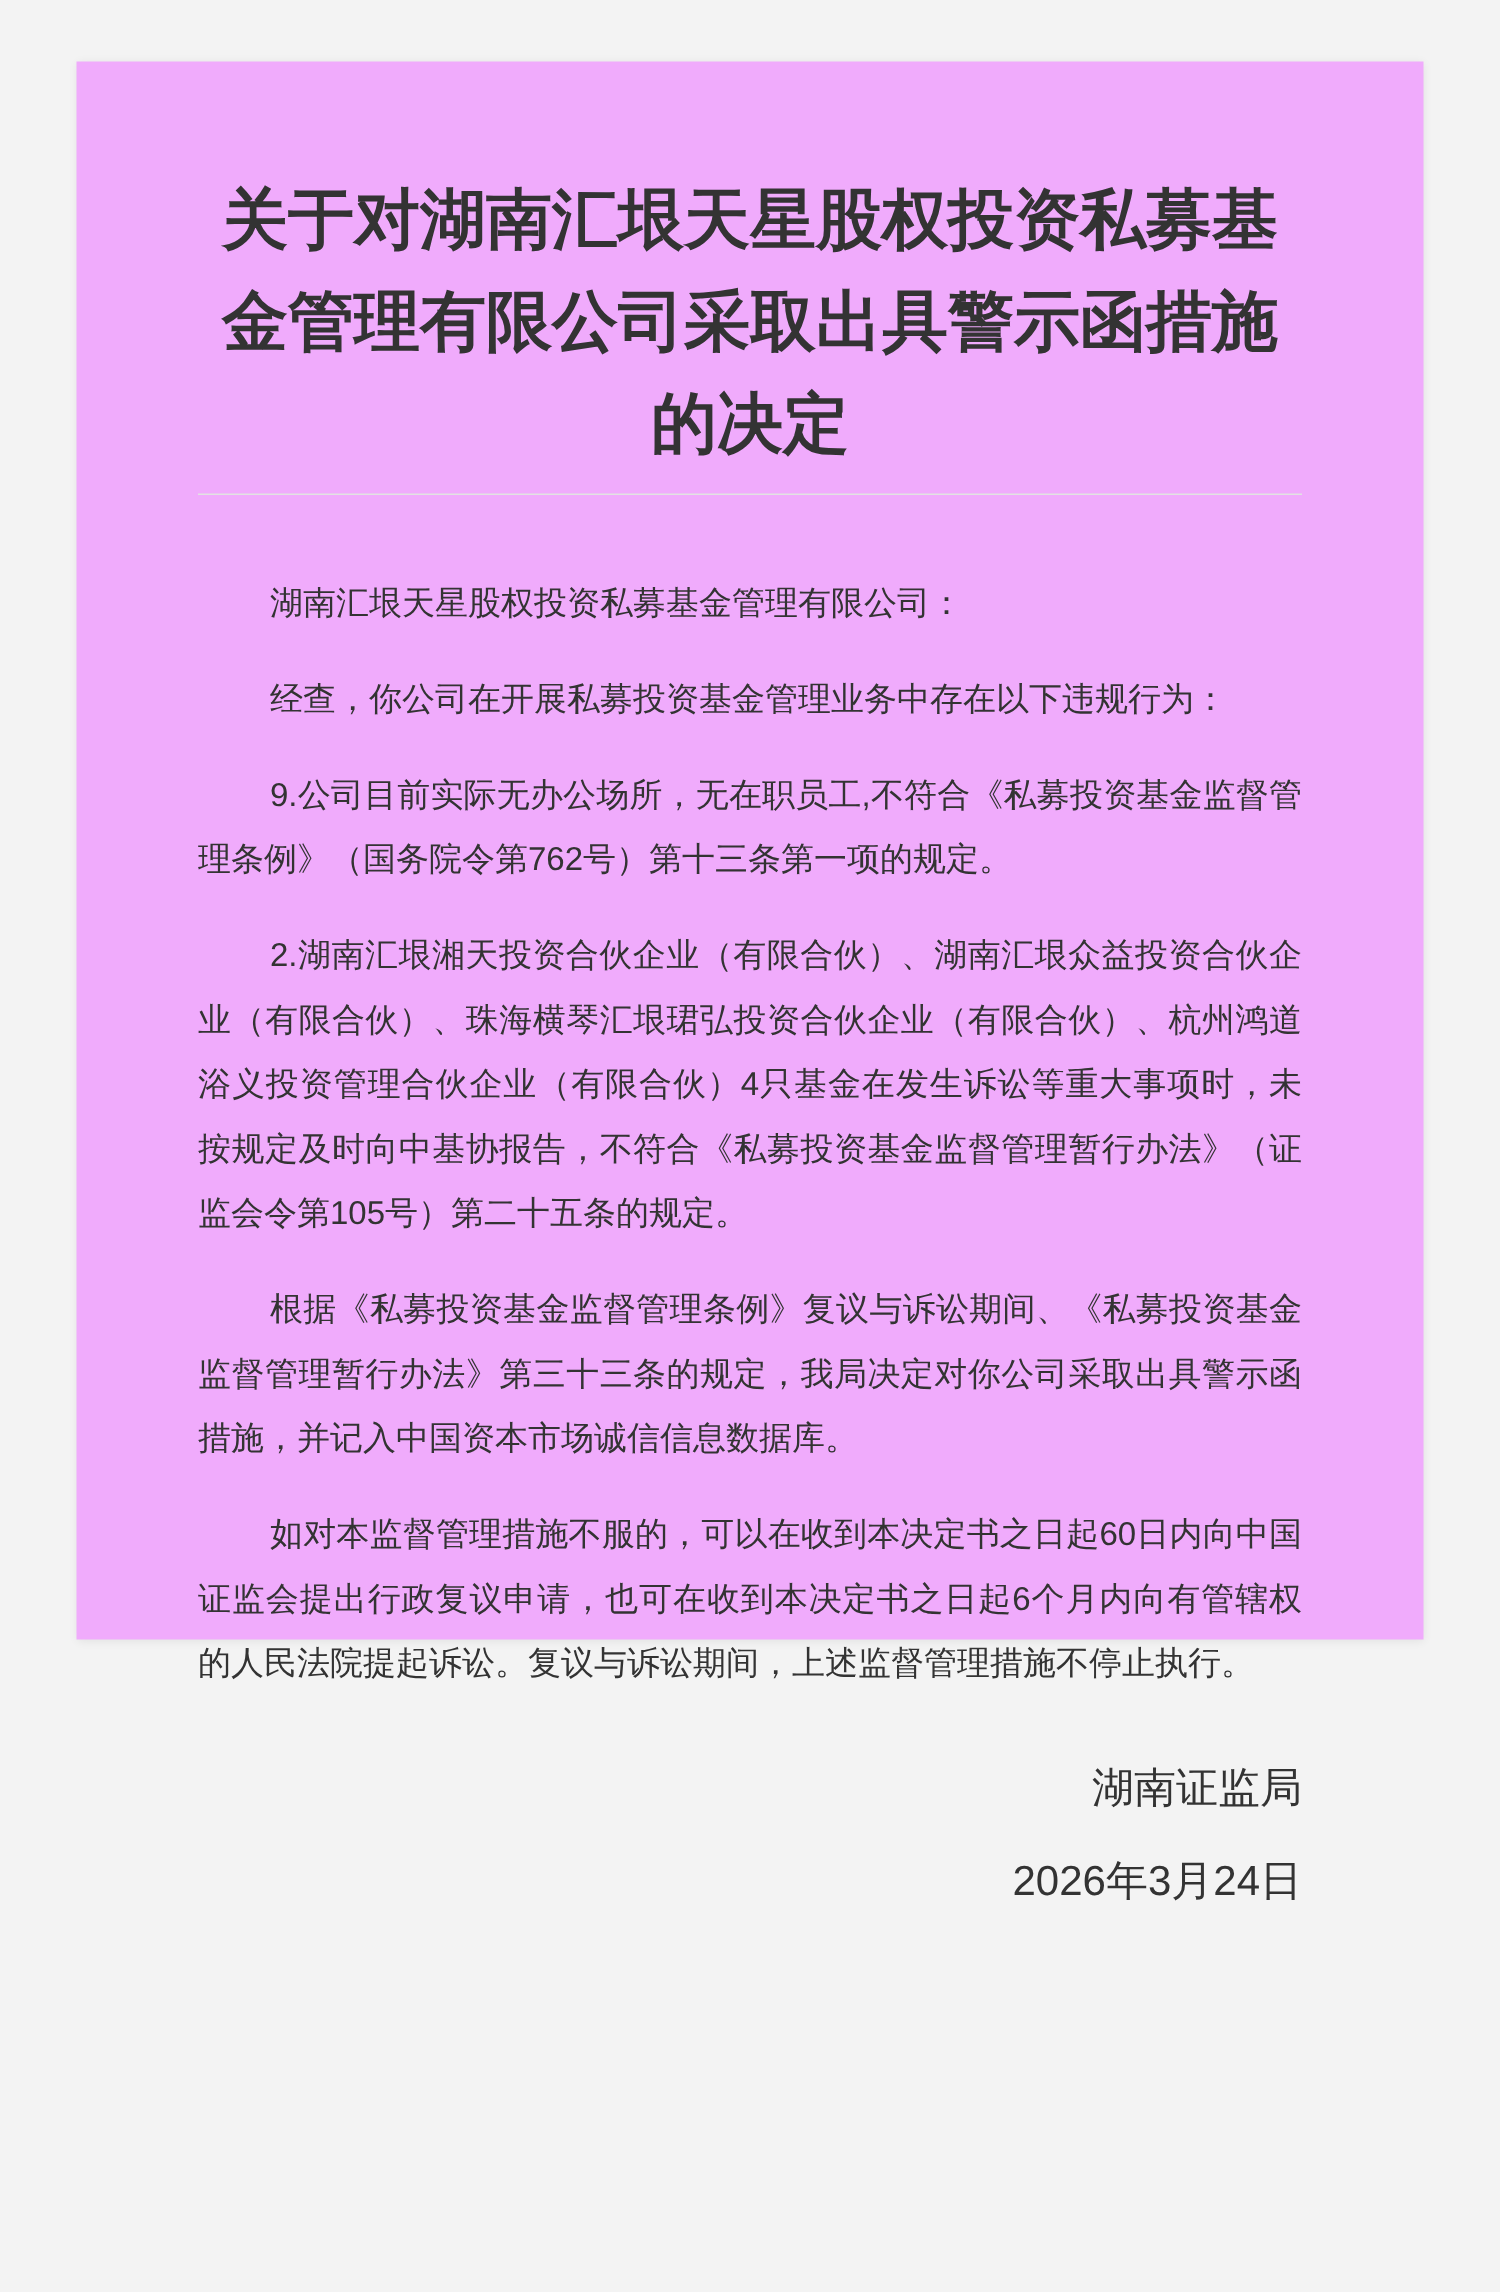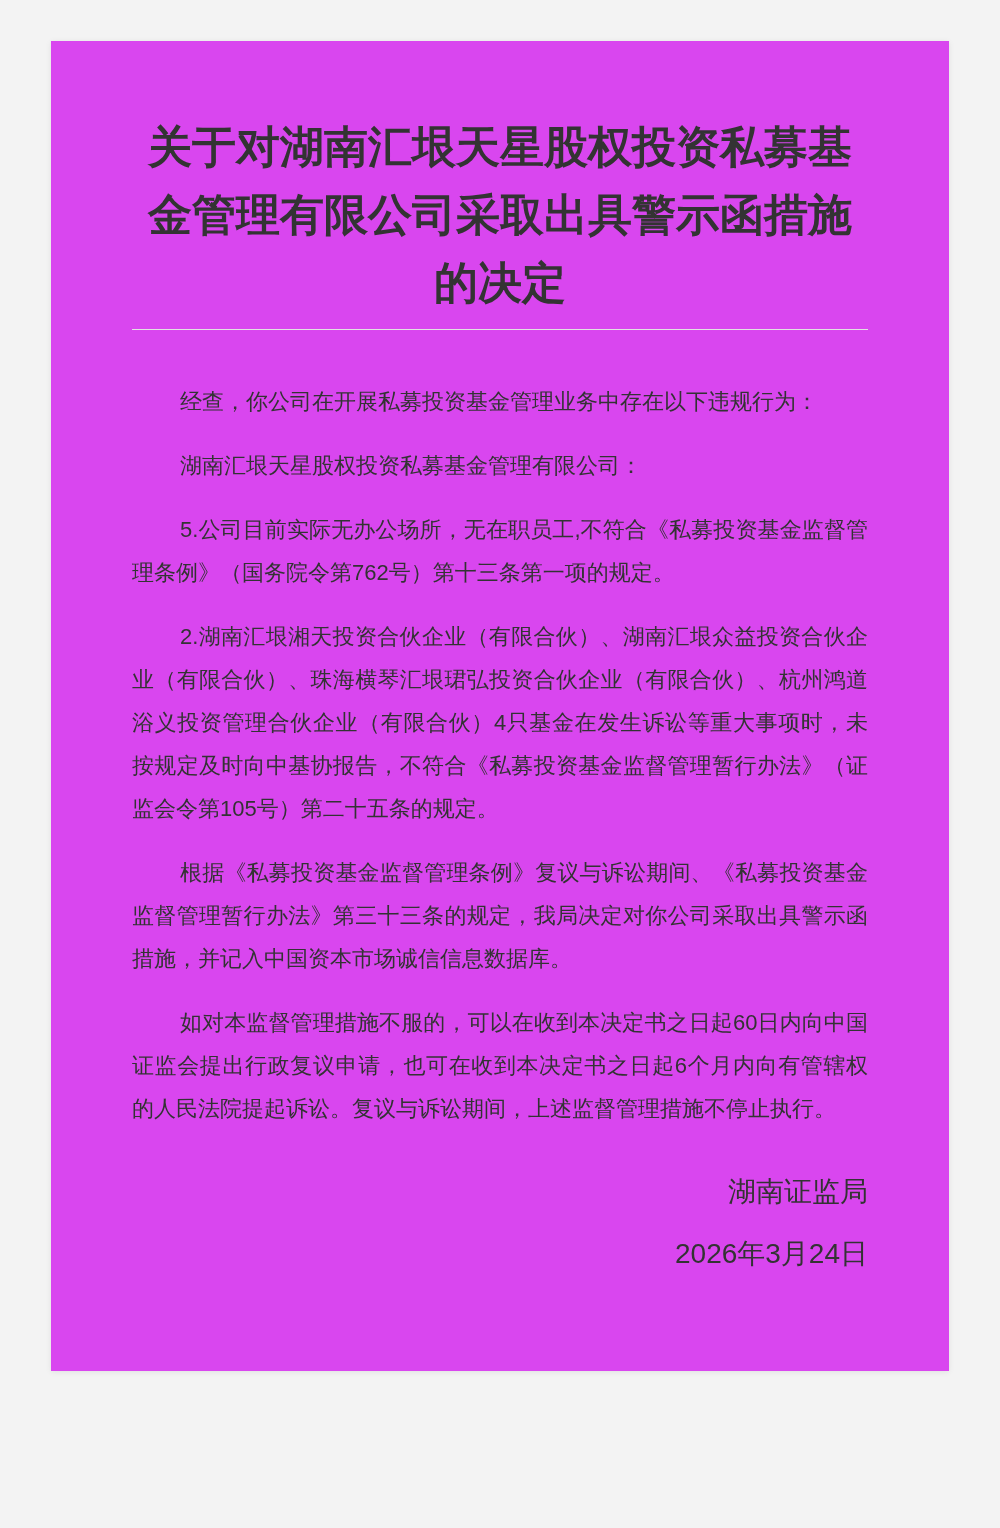--- a/index.html
+++ b/index.html
@@ -12,22 +12,22 @@
       height: 1528px;
       position: relative;
       font-family: "Liberation Sans", "DejaVu Sans", sans-serif;
       color: #333333;
     }
     .card {
       position: absolute;
       left: 51px;
       top: 41px;
       width: 898px;
-      height: 1330px;
-      background: #d946ef;
+      height: 1052px;
+      background: #f0abfc;
       box-shadow: 0 1px 6px rgba(0,0,0,0.08);
     }
     .inner {
       position: absolute;
       left: 81px;
       top: 0;
       width: 736px;
     }
     .title {
       margin: 0;
@@ -71,23 +71,23 @@
   </style>
 </head>
 <body>
 
 <div class="card">
   <div class="inner">
     <h1 class="title">关于对湖南汇垠天星股权投资私募基金管理有限公司采取出具警示函措施的决定</h1>
     <div class="divider"></div>
 
     <div class="body">
+      <p class="para">湖南汇垠天星股权投资私募基金管理有限公司：</p>
       <p class="para">经查，你公司在开展私募投资基金管理业务中存在以下违规行为：</p>
-      <p class="para">湖南汇垠天星股权投资私募基金管理有限公司：</p>
-      <p class="para">5.公司目前实际无办公场所，无在职员工,不符合《私募投资基金监督管理条例》（国务院令第762号）第十三条第一项的规定。</p>
+      <p class="para">9.公司目前实际无办公场所，无在职员工,不符合《私募投资基金监督管理条例》（国务院令第762号）第十三条第一项的规定。</p>
       <p class="para">2.湖南汇垠湘天投资合伙企业（有限合伙）、湖南汇垠众益投资合伙企业（有限合伙）、珠海横琴汇垠珺弘投资合伙企业（有限合伙）、杭州鸿道浴义投资管理合伙企业（有限合伙）4只基金在发生诉讼等重大事项时，未按规定及时向中基协报告，不符合《私募投资基金监督管理暂行办法》（证监会令第105号）第二十五条的规定。</p>
       <p class="para">根据《私募投资基金监督管理条例》复议与诉讼期间、《私募投资基金监督管理暂行办法》第三十三条的规定，我局决定对你公司采取出具警示函措施，并记入中国资本市场诚信信息数据库。</p>
       <p class="para">如对本监督管理措施不服的，可以在收到本决定书之日起60日内向中国证监会提出行政复议申请，也可在收到本决定书之日起6个月内向有管辖权的人民法院提起诉讼。复议与诉讼期间，上述监督管理措施不停止执行。</p>
     </div>
 
     <p class="signature sig-org">湖南证监局</p>
     <p class="signature sig-date">2026年3月24日</p>
   </div>
 </div>
 

